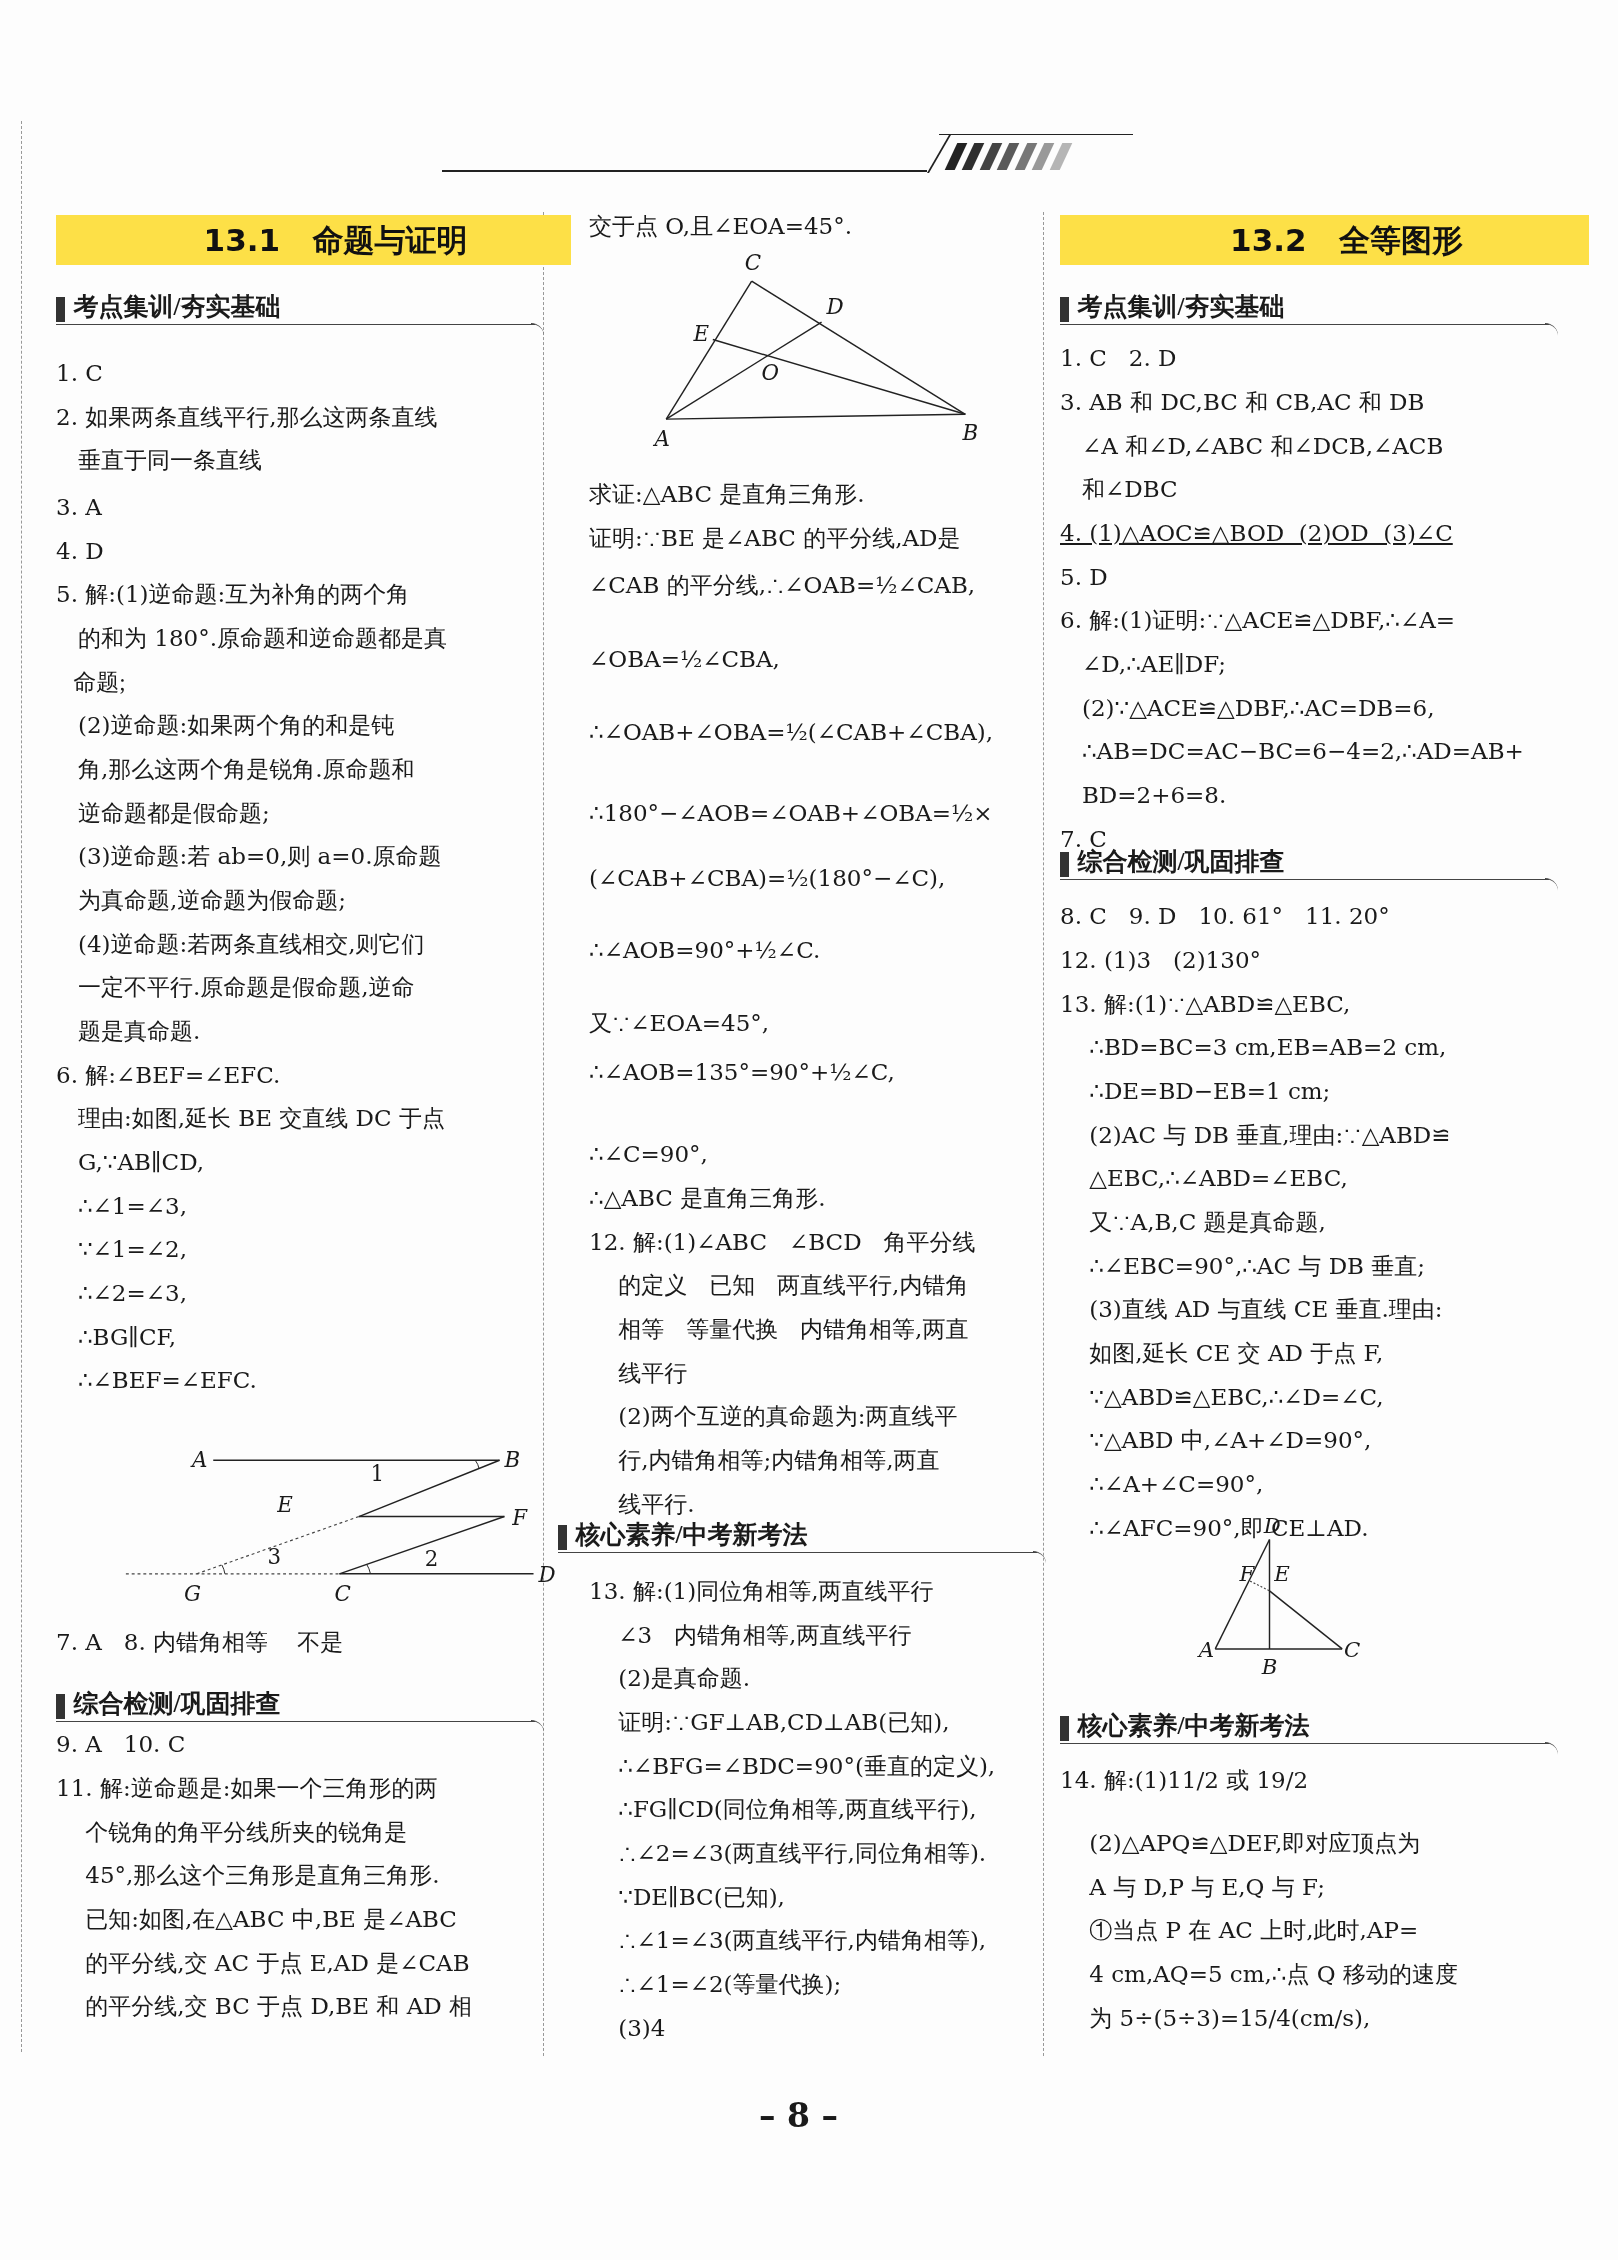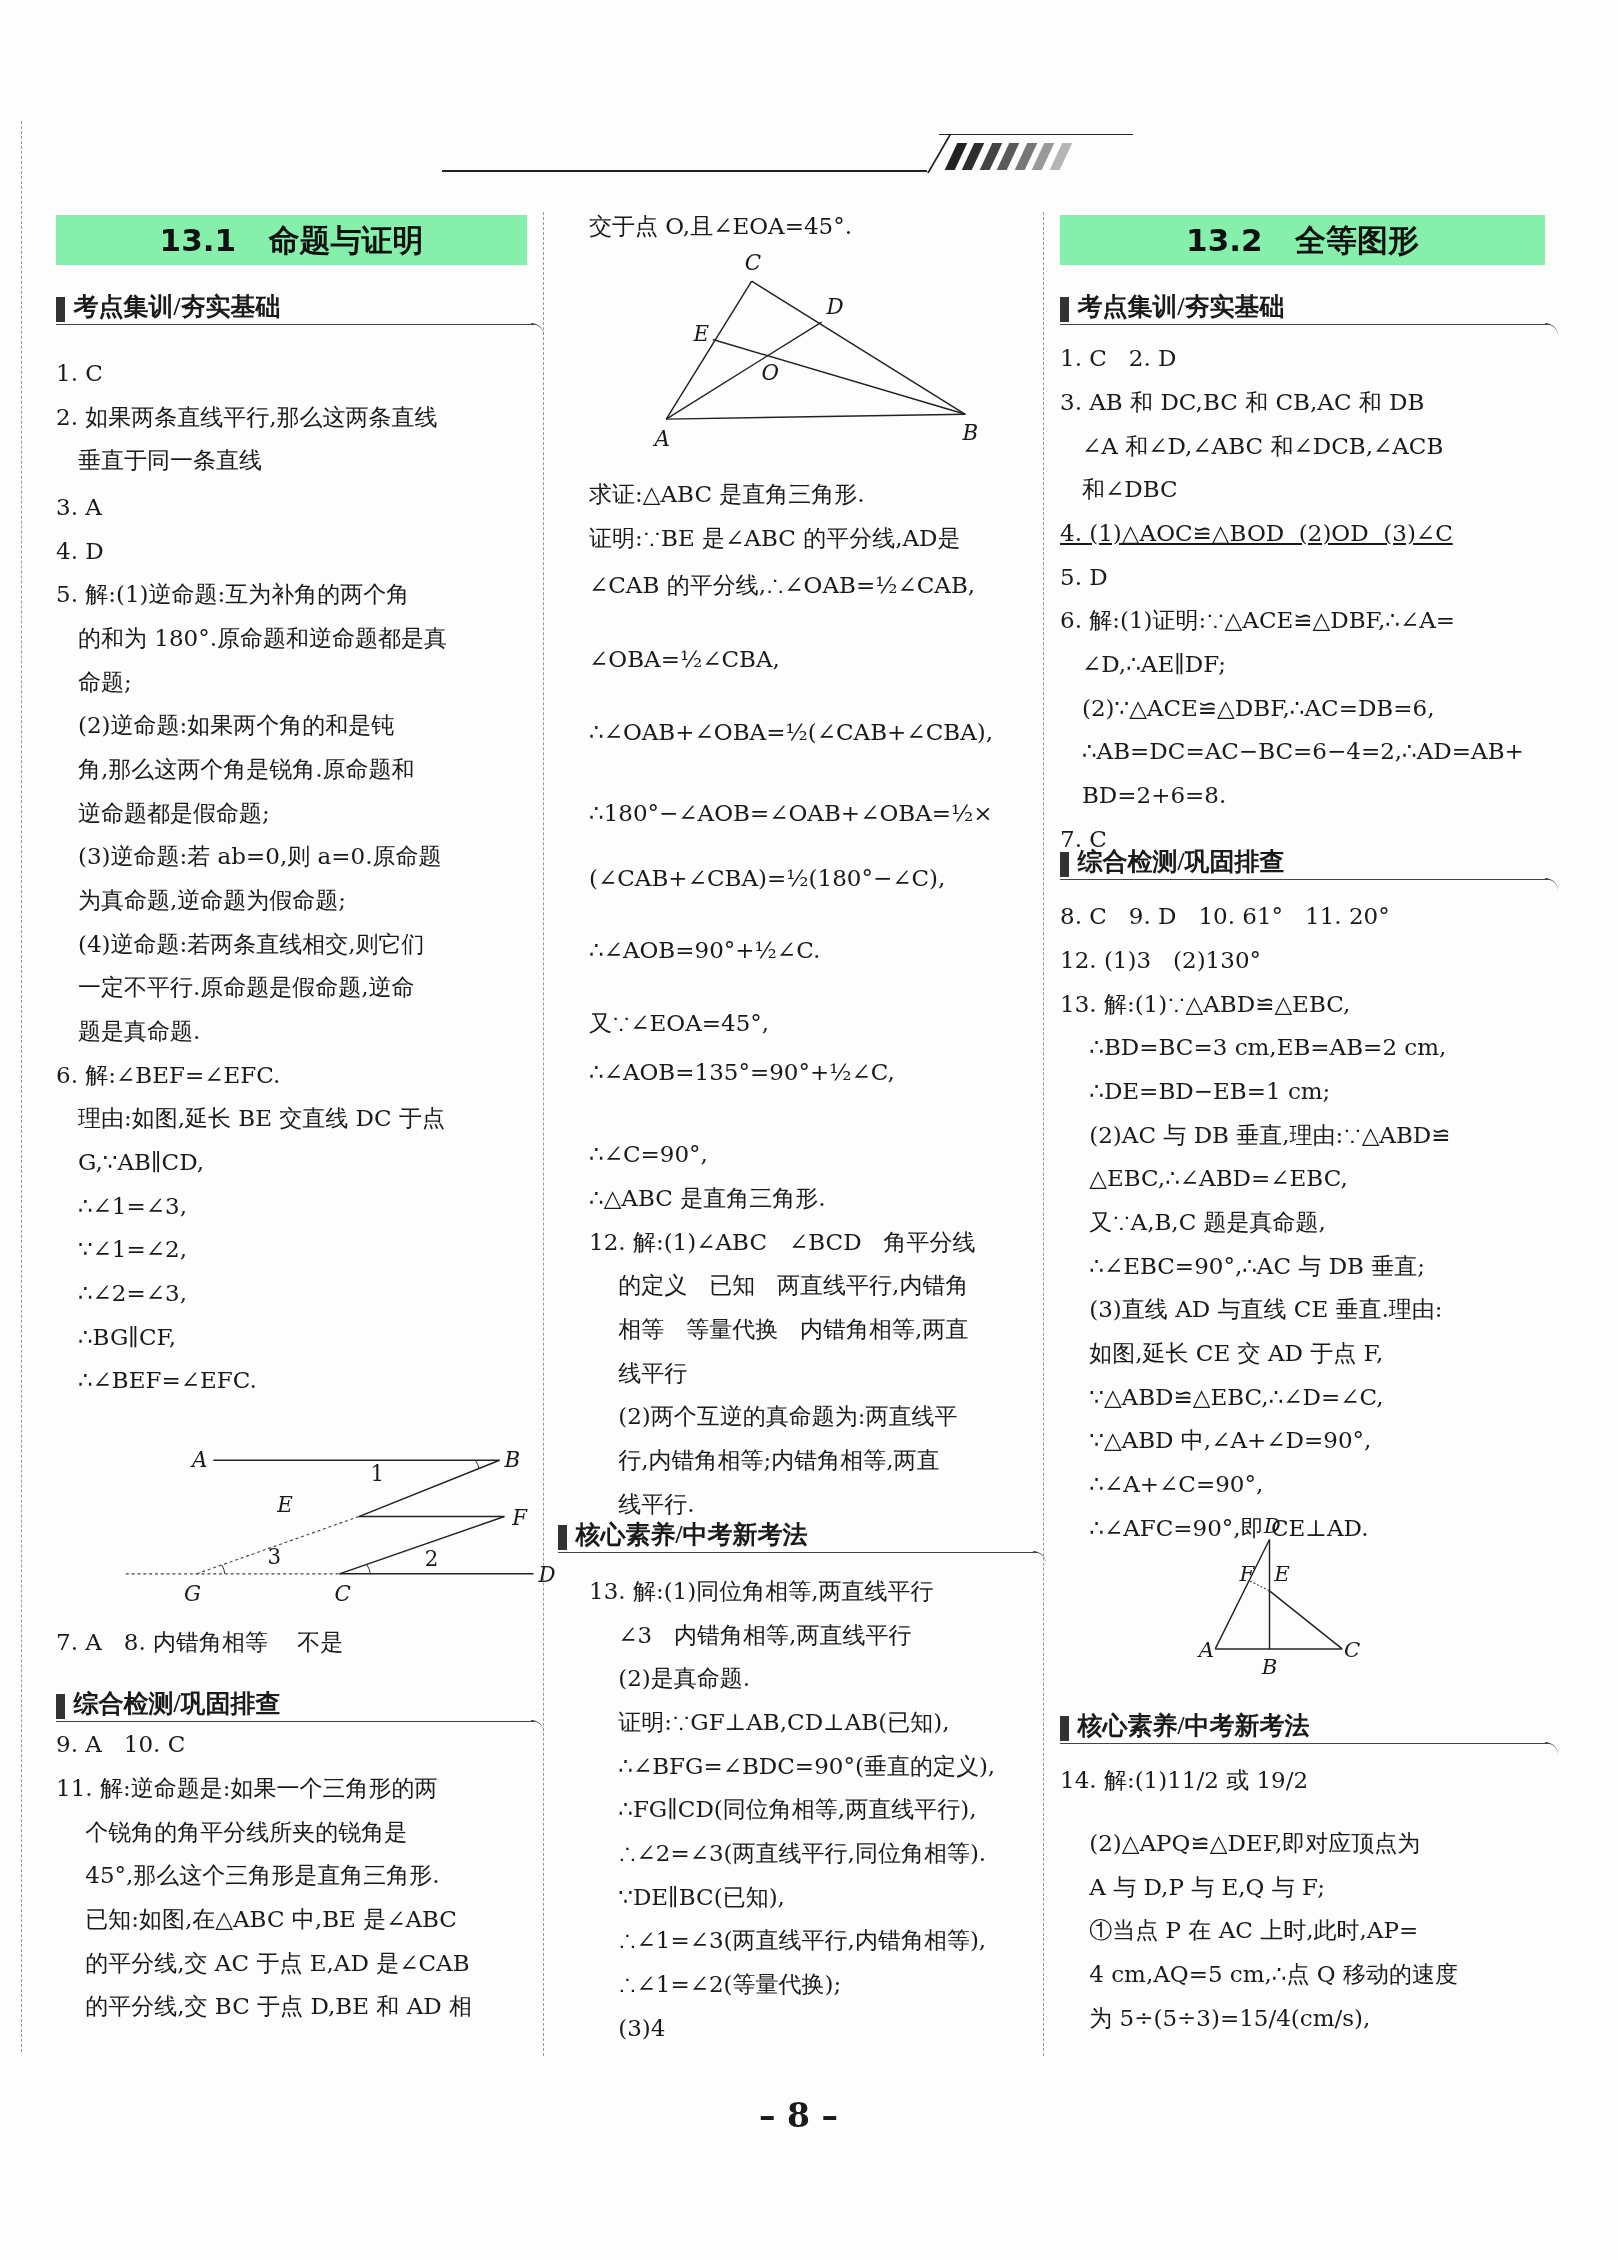--- a/index.html
+++ b/index.html
@@ -8,23 +8,23 @@
   .page { position:absolute; left:0; top:0; width:1619px; height:2261px; }
   .chapter { position:absolute; left:442px; top:116px; width:708px; height:68px; }
   .chapter-title { position:absolute; left:39px; top:0; font-family:"DejaVu Sans","Liberation Sans",sans-serif;
                    font-weight:bold; font-size:41px; letter-spacing:1.9px; color:#111; white-space:pre; }
   .chapter-rule { position:absolute; left:0; top:54px; width:485px; height:1.9px; background:#222; }
   .chapter-slope { position:absolute; left:485px; top:18.4px; width:1.9px; height:39px; background:#222; transform:skewX(-30deg); transform-origin:bottom; }
   .chapter-top { position:absolute; left:497px; top:17.5px; width:194px; height:1.9px; background:#222; }
   .stripes { position:absolute; left:509px; top:27px; }
   .stripes span { display:inline-block; width:9.7px; height:27px; margin-right:7.8px; transform:skewX(-25deg); }
   .vline { position:absolute; width:0; border-left:1.5px dashed #999; }
-  .sec-banner { position:absolute; height:50px; background:#86efac;
+  .sec-banner { position:absolute; height:50px; background:#fde047;
                 font-family:"DejaVu Sans","Liberation Sans",sans-serif; font-weight:bold;
-                font-size:31px; text-align:center; line-height:50px; color:#111; white-space:pre; }
+                font-size:31px; text-align:center; line-height:50px; color:#111; white-space:pre;padding-left:44px; }
   .subhead { position:absolute; height:33px; font-family:Liberation Serif, serif;
              font-weight:bold; font-size:25px; line-height:31px; padding-left:17.5px; color:#1a1a1a;
              border-bottom:1.9px solid #444; border-top-right-radius:0; }
   .subhead::before { content:""; position:absolute; left:0; top:5.8px; width:8.7px; height:25px; background:#333; }
   .subhead::after { content:""; position:absolute; right:-9.7px; bottom:-11.6px; width:13.6px; height:11.6px;
                     border-top:1.9px solid #444; border-top-right-radius:13.6px; }
   .ln { position:absolute; font-size:23px; line-height:29px; white-space:pre; color:#1a1a1a; }
   .pageno { position:absolute; left:759px; top:2096px; font-weight:bold; font-size:33px; white-space:pre; }
   svg.fig { position:absolute; overflow:visible; }
   svg.fig text { font-family:"DejaVu Serif","Liberation Serif",serif; font-style:italic; font-size:22px; fill:#1a1a1a; }
@@ -50,21 +50,21 @@
     <div class="sec-banner" style="left:56px;top:215px;width:471px;">13.1   命题与证明</div>
     <div class="subhead" style="left:56px;top:291px;width:461px;">考点集训/夯实基础</div>
     <div id="col1-lines">
         <div class="ln" style="left: 56px; top: 359px;">1. C</div>
         <div class="ln" style="left: 56px; top: 403px;">2. 如果两条直线平行,那么这两条直线</div>
         <div class="ln" style="left: 56px; top: 446px;">   垂直于同一条直线</div>
         <div class="ln" style="left: 56px; top: 493px;">3. A</div>
         <div class="ln" style="left: 56px; top: 537px;">4. D</div>
         <div class="ln" style="left: 56px; top: 580px;">5. 解:(1)逆命题:互为补角的两个角</div>
         <div class="ln" style="left: 56px; top: 624px;">   的和为 180°.原命题和逆命题都是真</div>
-        <div class="ln" style="left: 56px; top: 668px;">   命题;</div>
+        <div class="ln" style="left: 56px; top: 668px; font-family: Liberation Serif, serif;">   命题;</div>
         <div class="ln" style="left: 56px; top: 711px;">   (2)逆命题:如果两个角的和是钝</div>
         <div class="ln" style="left: 56px; top: 755px;">   角,那么这两个角是锐角.原命题和</div>
         <div class="ln" style="left: 56px; top: 799px;">   逆命题都是假命题;</div>
         <div class="ln" style="left: 56px; top: 842px;">   (3)逆命题:若 ab=0,则 a=0.原命题</div>
         <div class="ln" style="left: 56px; top: 886px;">   为真命题,逆命题为假命题;</div>
         <div class="ln" style="left: 56px; top: 930px;">   (4)逆命题:若两条直线相交,则它们</div>
         <div class="ln" style="left: 56px; top: 973px;">   一定不平行.原命题是假命题,逆命</div>
         <div class="ln" style="left: 56px; top: 1017px;">   题是真命题.</div>
         <div class="ln" style="left: 56px; top: 1061px;">6. 解:∠BEF=∠EFC.</div>
         <div class="ln" style="left: 56px; top: 1104px;">   理由:如图,延长 BE 交直线 DC 于点</div>

